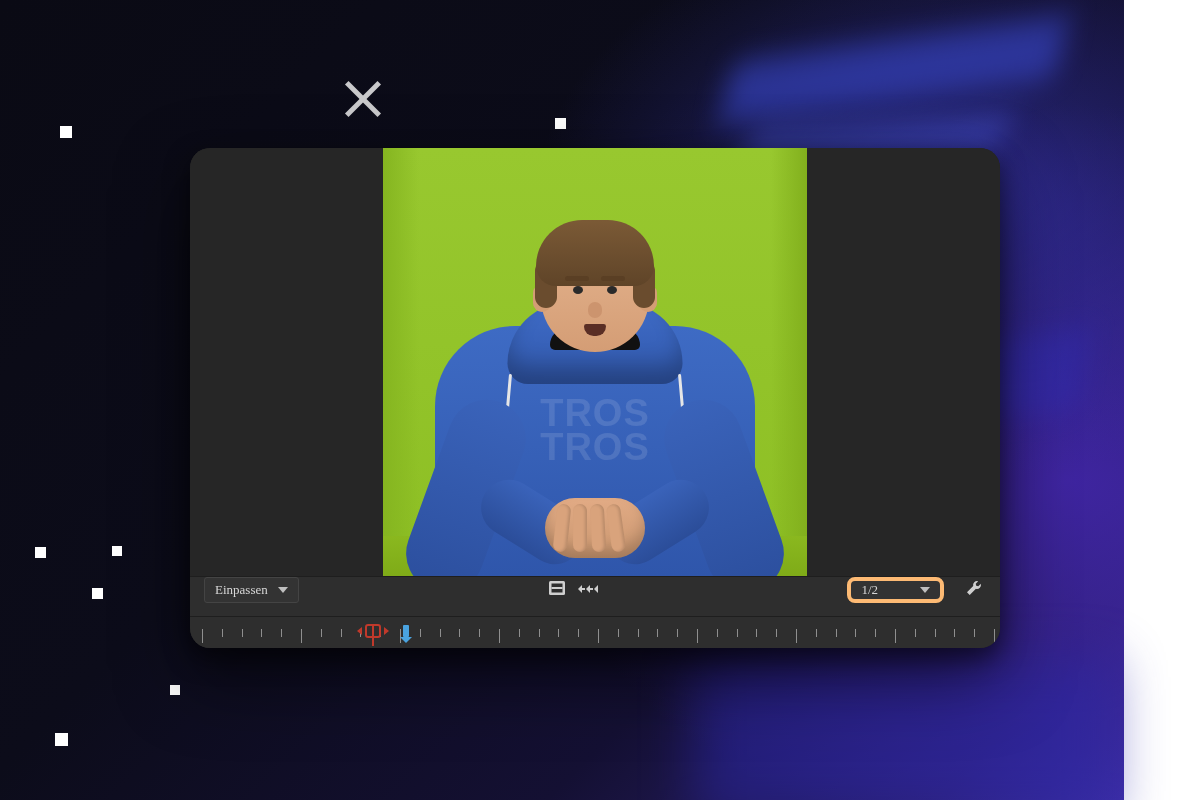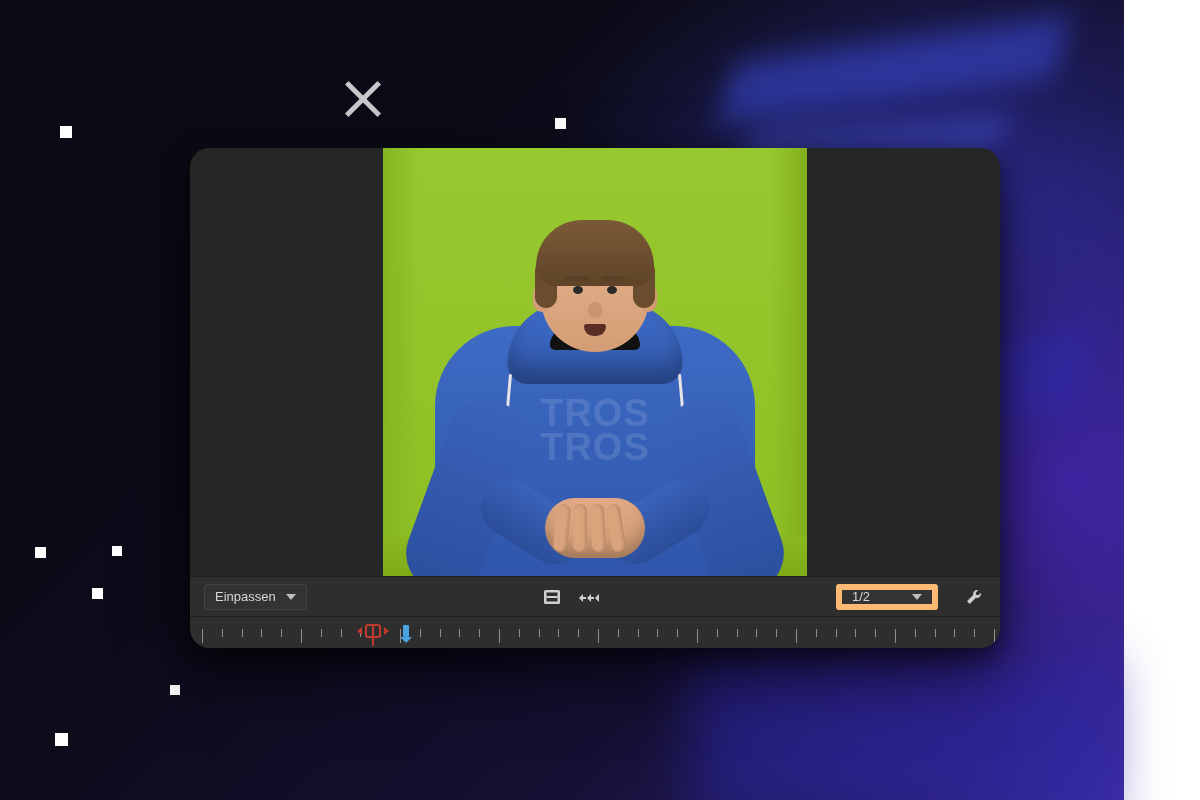--- a/index.html
+++ b/index.html
@@ -107,33 +107,33 @@
   .finger{position:absolute;top:6px;width:14px;height:48px;border-radius:9px;
           background:#d9a37c;box-shadow:inset -2px 0 3px rgba(0,0,0,.15);}
   .f1{left:10px;transform:rotate(6deg);} .f2{left:28px;} .f3{left:46px;transform:rotate(-3deg);}
   .f4{left:64px;transform:rotate(-8deg);}
   .print{position:absolute;left:50%;top:70px;transform:translateX(-50%);
          font-weight:800;color:rgba(255,255,255,0.12);line-height:0.9;
          font-size:38px;text-align:center;letter-spacing:1px;}
 
   
   .toolbar{position:absolute;left:0;right:0;top:428px;height:40px;
-           background:#2e2e2e;display:flex;align-items:center;padding:0 14px;gap:14px;
-           color:#d6d6d6;font-size:13px;border-top:1px solid #1e1e1e;}
+           background:#2e2e2e;display:flex;align-items:flex-start;padding:0 14px;gap:8px;
+           color:#d6d6d6;font-size:13px;border-top:1px solid #1e1e1e;font-family:Liberation Serif, serif;}
   .select{display:flex;align-items:center;gap:10px;background:#333;
           height:26px;padding:0 10px;border:1px solid #444;border-radius:3px;cursor:pointer;}
   .select .chev{width:0;height:0;border-left:5px solid transparent;border-right:5px solid transparent;
                 border-top:6px solid #bfbfbf;}
   .spacer{flex:1;}
   .iconbtn{width:24px;height:22px;display:flex;align-items:center;justify-content:center;
            color:#d6d6d6;cursor:pointer;}
   .iconbtn svg{display:block;}
   .ripple svg{transform:translateY(1px);}
   .qual{display:flex;align-items:center;gap:42px;background:#333;height:26px;
-        padding:4px 10px;border:6px solid #fdba74;border-radius:3px;cursor:pointer;margin-left:auto;}
+        padding:4px 10px;border:4px solid #fdba74;border-radius:8px;cursor:pointer;margin-left:auto;}
   .qual .chev{width:0;height:0;border-left:5px solid transparent;border-right:5px solid transparent;
               border-top:6px solid #bfbfbf;}
   .wrench{margin-left:10px;}
 
   
   .timeline{position:absolute;left:0;right:0;top:468px;height:32px;background:#2e2e2e;
             border-top:1px solid #1e1e1e;}
   .ruler{position:absolute;left:12px;right:6px;top:12px;height:18px;}
   .tick{position:absolute;top:0;width:1px;background:#8f8f8f;}
   .tick.small{height:8px;} .tick.big{height:14px;}

